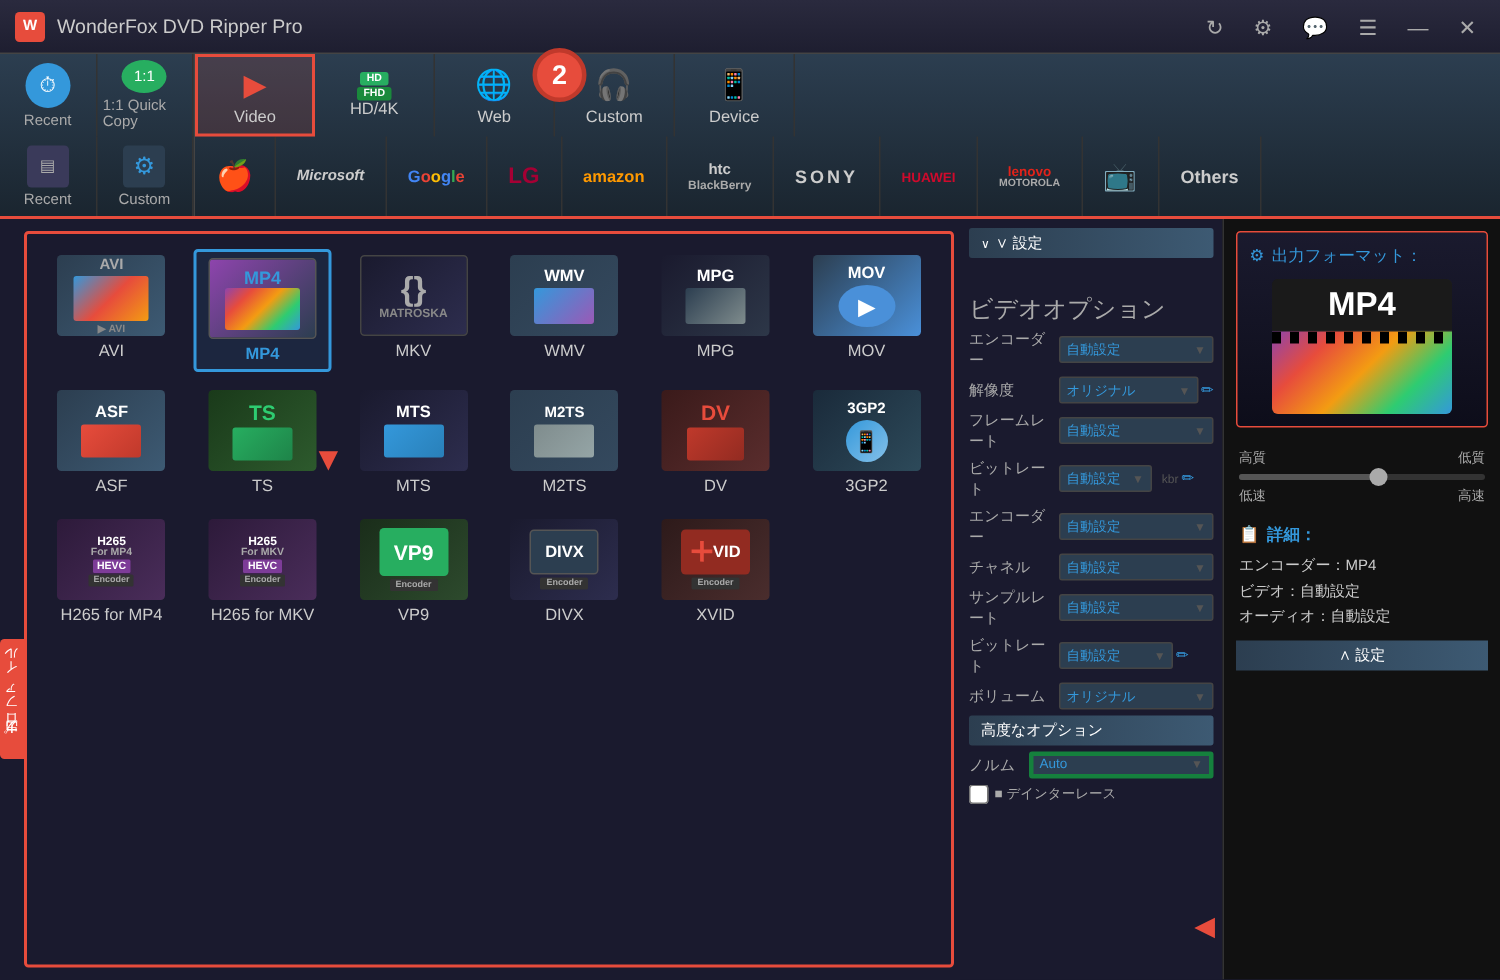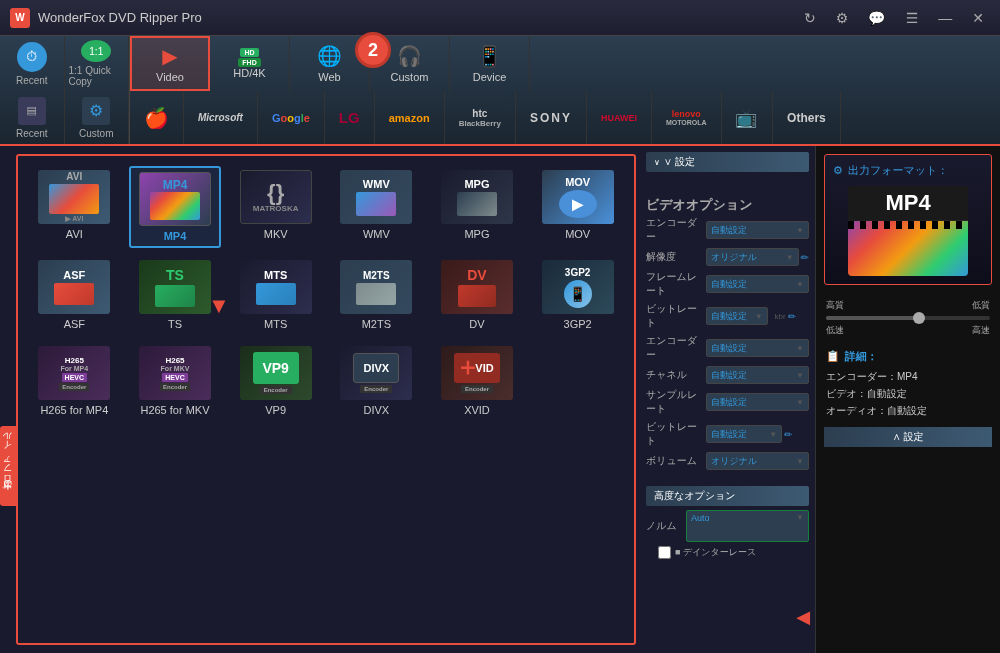--- a/index.html
+++ b/index.html
@@ -237,23 +237,23 @@
       font-size: 10px;
       border-radius: 2px;
       margin-bottom: 4px;
       cursor: pointer;
       display: flex;
       align-items: center;
     }
     .settings-header .chevron { margin-right: 4px; font-size: 8px; }
     .settings-section-title {
       color: #aaa;
-      font-size: 13px;
+      font-size: 16px;
       padding: 4px 0 2px 0;
-      font-weight: bold;
+      font-weight: normal;
       margin-top: 20px;
     }
     .settings-row {
       display: flex;
       align-items: center;
       margin-bottom: 4px;
       font-size: 10px;
     }
     .settings-label { color: #aaa; width: 60px; font-size: 10px; }
     .settings-select {
@@ -272,40 +272,40 @@
     }
     .settings-select .arrow { color: #555; font-size: 8px; }
     .settings-edit-icon { color: #3498db; margin-left: 2px; font-size: 10px; cursor: pointer; }
 
     .advanced-option {
       background: linear-gradient(to right, #2c3e50, #3d5a73);
       color: white;
       padding: 3px 8px;
       font-size: 10px;
       border-radius: 2px;
-      margin-top: 16px;
+      margin-top: 4px;
       cursor: pointer;
     }
     .norm-row { display: flex; align-items: center; margin: 4px 0; font-size: 10px; }
     .norm-label { color: #aaa; width: 40px; }
     .norm-select {
       flex: 1;
       background: #2c3e50;
-      border: 1px solid #15803d;
+      border: 3px solid #15803d;
       color: #3498db;
       font-size: 9px;
       padding: 2px 4px;
       border-radius: 2px;
       display: flex;
-      align-items: flex-start;
+      align-items: flex-end;
       justify-content: space-between;
-      height: 32px;
-      cursor: pointer;
-    }
-    .deinterlace-row { display: flex; align-items: center; margin: 3px 12px; font-size: 9px; color: #aaa; }
+      height: 18px;
+      cursor: pointer;
+    }
+    .deinterlace-row { display: flex; align-items: center; margin: 3px 0; font-size: 9px; color: #aaa; }
     .deinterlace-row input { margin-right: 4px; }
 
     
     .right-panel {
       width: 185px;
       background: #111;
       border-left: 1px solid #333;
       display: flex;
       flex-direction: column;
     }

